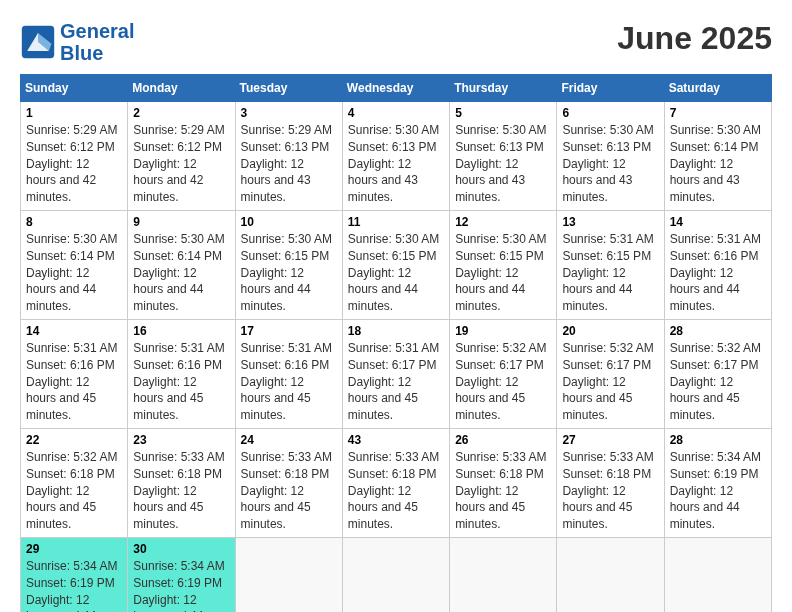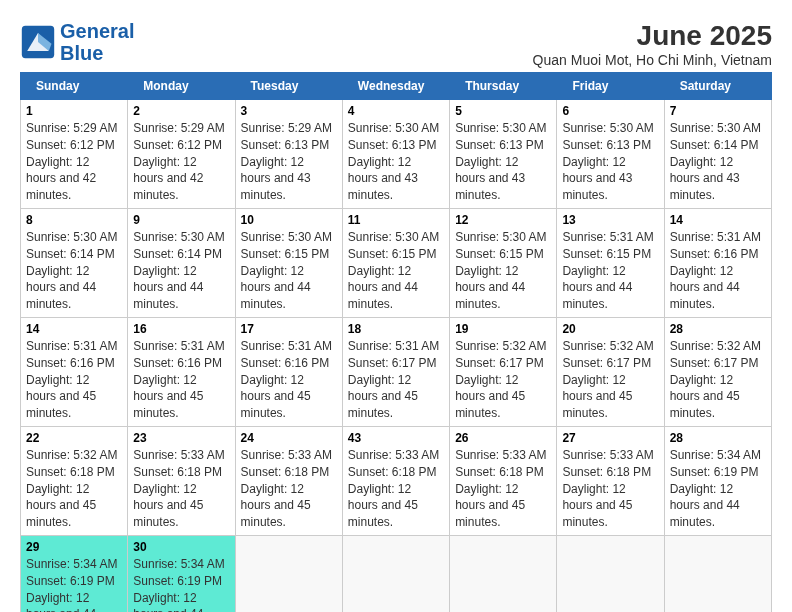--- a/index.html
+++ b/index.html
@@ -7,21 +7,21 @@
       font-family: Arial, sans-serif;
       background: #fff;
       width: 792px;
       min-height: 612px;
       padding: 20px;
     }
     .header {
       display: flex;
       justify-content: space-between;
       align-items: flex-start;
-      margin-bottom: 4px;
+      margin-bottom: 10px;
     }
     .logo {
       display: flex;
       align-items: center;
     }
     .logo-text {
       font-size: 20px;
       font-weight: bold;
       color: #333;
       line-height: 1.1;
@@ -31,39 +31,39 @@
     }
     .logo-icon {
       width: 36px;
       height: 36px;
       margin-right: 4px;
     }
     .title-block {
       text-align: right;
     }
     .title-block h1 {
-      font-size: 28px;
+      font-size: 32px;
       font-weight: bold;
       color: #333;
     }
     .title-block h2 {
       font-size: 14px;
       font-weight: normal;
       color: #333;
     }
     .calendar {
       width: 100%;
       border-collapse: collapse;
       font-size: 11px;
     }
     .calendar th {
       background-color: #2a6db5;
       color: #fff;
       text-align: left;
-      padding: 6px 15px;
+      padding: 6px 4px;
       font-size: 12px;
       border: 1px solid #2a6db5;
     }
     .calendar td {
       border: 1px solid #ccc;
       vertical-align: top;
       padding: 4px 5px;
       width: calc(100% / 7);
       min-height: 80px;
       background: #fff;
@@ -102,21 +102,20 @@
       <polygon points="8,30 20,10 32,30" fill="white" opacity="0.9"></polygon>
       <polygon points="20,10 35,22 32,30 20,20" fill="#7ab3e0"></polygon>
     </svg>
     <div class="logo-text">
       <div><span>General</span></div>
       <div><span style="color:#1a5fa8;">Blue</span></div>
     </div>
   </div>
   <div class="title-block">
     <h1>June 2025</h1>
-    <h2>Quan Muoi Mot, Ho Chi Minh, Vietnam</h2>
   </div>
 </div>
 
 <table class="calendar">
   <thead>
     <tr>
     <th>Sunday</th>
         <th>Monday</th>
         <th>Tuesday</th>
         <th>Wednesday</th>

